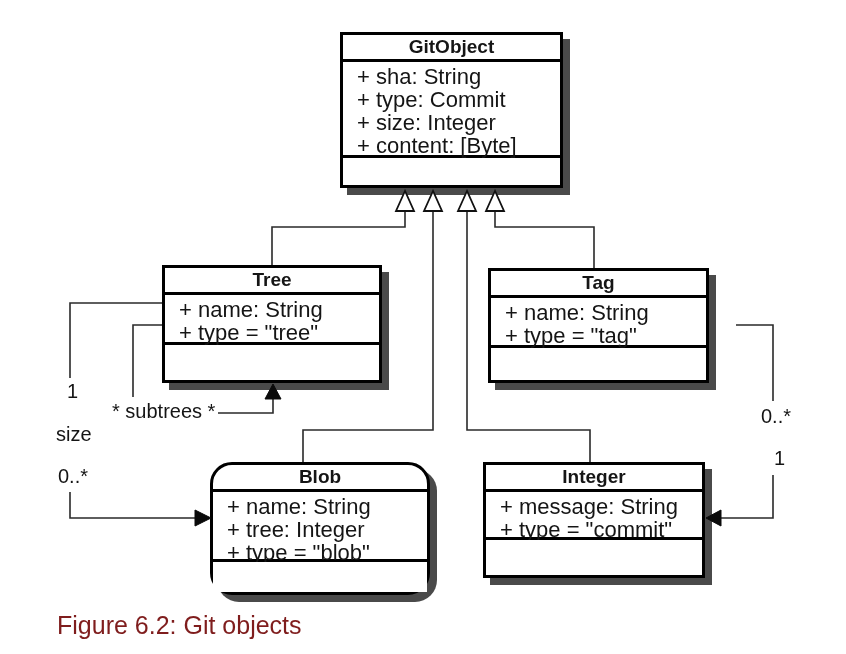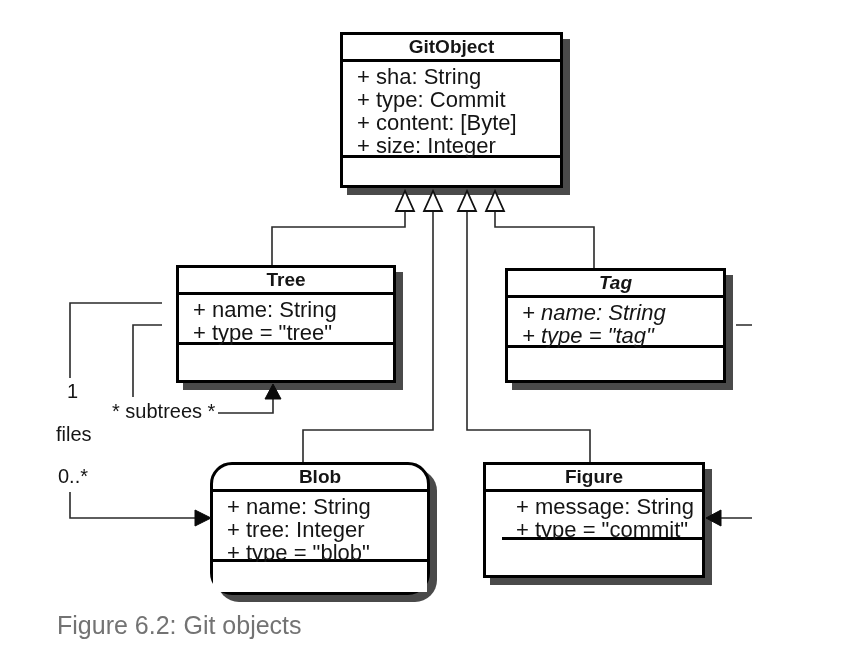--- a/index.html
+++ b/index.html
@@ -7,20 +7,21 @@
     padding: 0;
     background: #ffffff;
     font-family: "Liberation Sans", sans-serif;
   }
   #canvas {
     position: relative;
     width: 752px;
     height: 654px;
     background: #ffffff;
     overflow: hidden;
+    padding-left: 48px;
   }
   .uml-class {
     position: absolute;
     box-sizing: border-box;
     display: flex;
     flex-direction: column;
     background: #ffffff;
     border: 3px solid #000000;
     box-shadow: 7px 7px 0 #4a4a4a;
     color: #151515;
@@ -74,72 +75,72 @@
     color: #151515;
     white-space: nowrap;
     z-index: 4;
   }
   .caption {
     position: absolute;
     left: 57px;
     top: 610px;
     font-size: 25px;
     line-height: 30px;
-    color: #737373;
+    color: #7f1d1d;
     white-space: nowrap;
     z-index: 4;
   }
 </style>
 </head>
 <body>
 
 <div id="canvas">
 
   <div class="uml-class" style="left:340px; top:32px; width:223px; height:156px;">
     <div class="uml-title">GitObject</div>
     <div class="uml-attrs" style="height:96px;">
       <div>+ sha: String</div>
       <div>+ type: Commit</div>
+      <div>+ size: Integer</div>
       <div>+ content: [Byte]</div>
-      <div>+ size: Integer</div>
     </div>
     <div class="uml-methods"></div>
   </div>
 
-  <div class="uml-class" style="left:176px; top:265px; width:220px; height:118px;">
+  <div class="uml-class" style="left:162px; top:265px; width:220px; height:118px;">
     <div class="uml-title">Tree</div>
     <div class="uml-attrs" style="height:50px;">
       <div>+ name: String</div>
       <div>+ type = "tree"</div>
     </div>
     <div class="uml-methods"></div>
   </div>
 
-  <div class="uml-class" style="left:505px; top:268px; width:221px; height:115px;font-style:italic;">
+  <div class="uml-class" style="left:488px; top:268px; width:221px; height:115px;">
     <div class="uml-title">Tag</div>
     <div class="uml-attrs" style="height:50px;">
       <div>+ name: String</div>
       <div>+ type = "tag"</div>
     </div>
     <div class="uml-methods"></div>
   </div>
 
   <div class="uml-class" style="left:210px; top:462px; width:220px; height:133px;border-radius:22px;">
     <div class="uml-title">Blob</div>
     <div class="uml-attrs" style="height:70px;">
       <div>+ name: String</div>
       <div>+ tree: Integer</div>
       <div>+ type = "blob"</div>
     </div>
     <div class="uml-methods"></div>
   </div>
 
   <div class="uml-class" style="left:483px; top:462px; width:222px; height:116px;">
-    <div class="uml-title">Figure</div>
-    <div class="uml-attrs" style="height:48px;margin-left:16px;">
+    <div class="uml-title">Integer</div>
+    <div class="uml-attrs" style="height:48px;">
       <div>+ message: String</div>
       <div>+ type = "commit"</div>
     </div>
     <div class="uml-methods"></div>
   </div>
 
   <svg id="connector-layer" width="846" height="654">
 
     <path class="conn" d="M405,211 V227 H272 V265"></path>
 
@@ -161,21 +162,21 @@
     <path class="conn" d="M162,325 H133 V397"></path>
     <path class="conn" d="M218,413 H273 V398"></path>
     <polygon class="solid-arrow" points="273,384 265,399 281,399"></polygon>
 
     <path class="conn" d="M736,325 H773 V401"></path>
     <path class="conn" d="M773,475 V518 H720"></path>
     <polygon class="solid-arrow" points="706,518 721,510 721,526"></polygon>
   </svg>
 
   <div class="mult-label" style="left:67px; top:380px;">1</div>
-  <div class="mult-label" style="left:56px; top:423px;">files</div>
+  <div class="mult-label" style="left:56px; top:423px;">size</div>
   <div class="mult-label" style="left:58px; top:465px;">0..*</div>
   <div class="mult-label" style="left:112px; top:400px;">* subtrees *</div>
   <div class="mult-label" style="left:761px; top:405px;">0..*</div>
   <div class="mult-label" style="left:774px; top:447px;">1</div>
 
   <div class="caption">Figure 6.2: Git objects</div>
 
 </div>
 
 </body></html>

